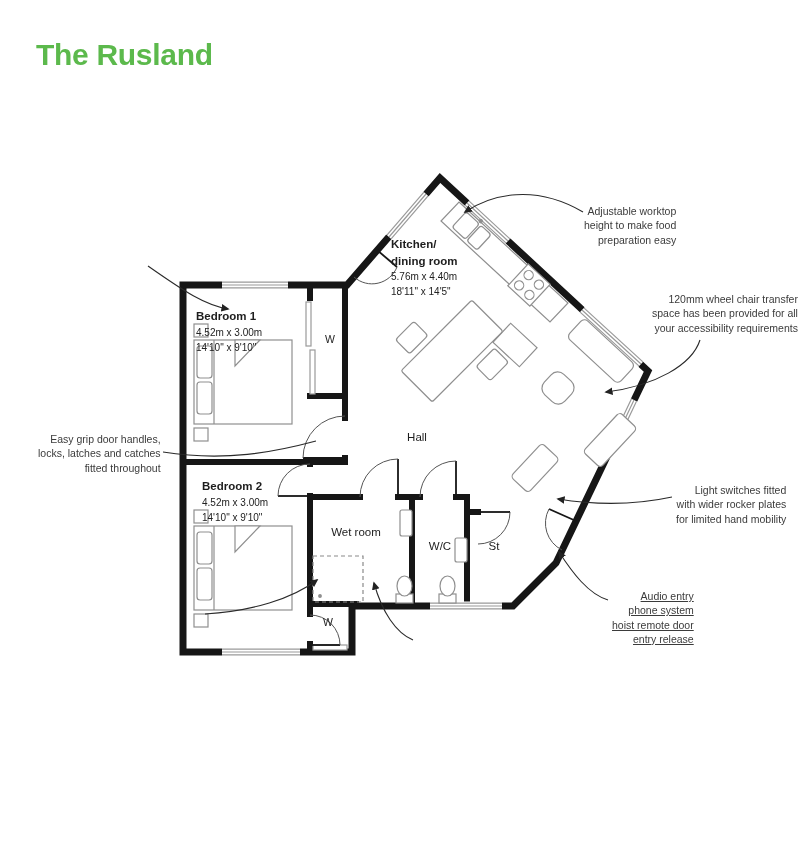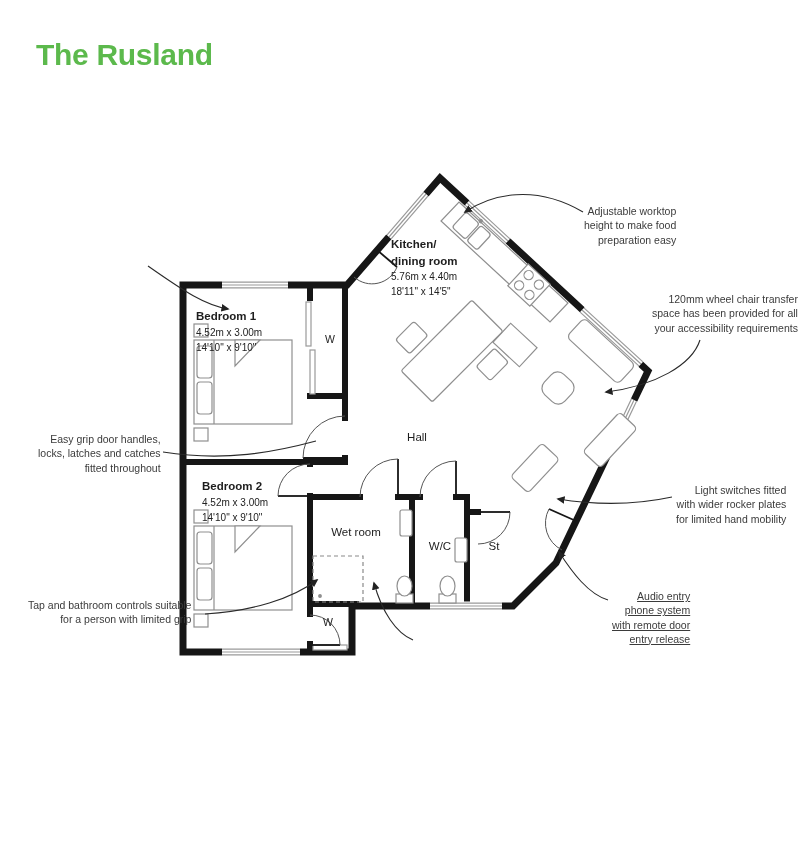--- a/index.html
+++ b/index.html
@@ -228,27 +228,23 @@
   <div class="annotation" style="left:38px;top:432px;">
     <span>Easy grip door handles,</span>
     <span>locks, latches and catches</span>
     <span>fitted throughout</span>
   </div>
   <div class="annotation" style="left:676px;top:483px;">
     <span>Light switches fitted</span>
     <span>with wider rocker plates</span>
     <span>for limited hand mobility</span>
   </div>
-  <div class="annotation" style="left:28px;top:598px;">
-    <span>Tap and bathroom controls suitable</span>
-    <span>for a person with limited grip</span>
-  </div>
   <div class="annotation" style="left:612px;top:589px;text-decoration:underline;">
     <span>Audio entry</span>
     <span>phone system</span>
-    <span>with remote door</span>
+    <span>hoist remote door</span>
     <span>entry release</span>
   </div>
 
   <div class="plan-caption">Ground floor</div>
   <div class="page-caption">Ground floor</div>
 
 </div>
 
 </body></html>

